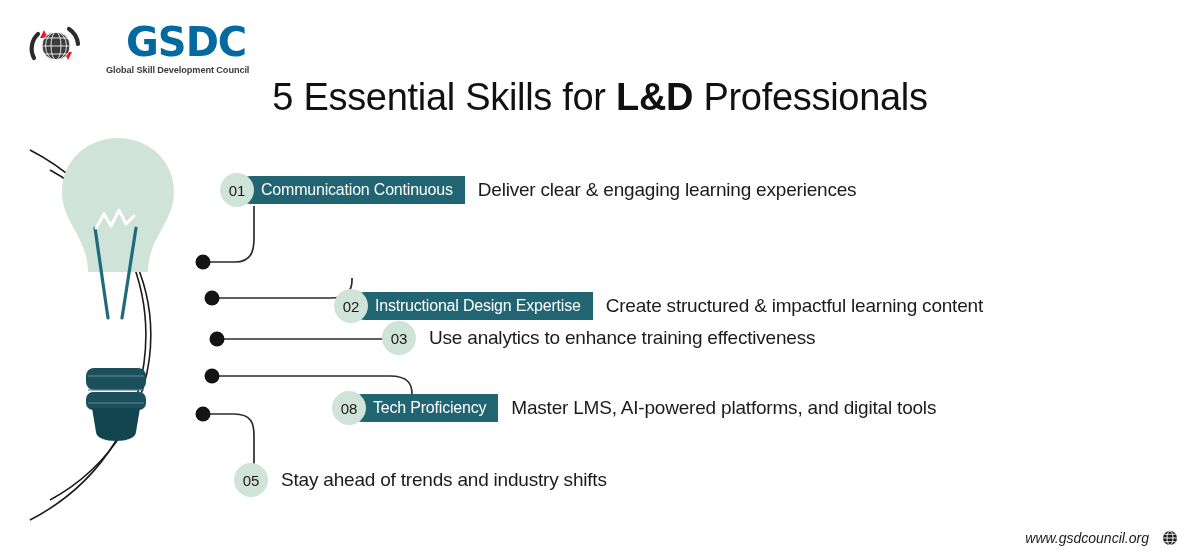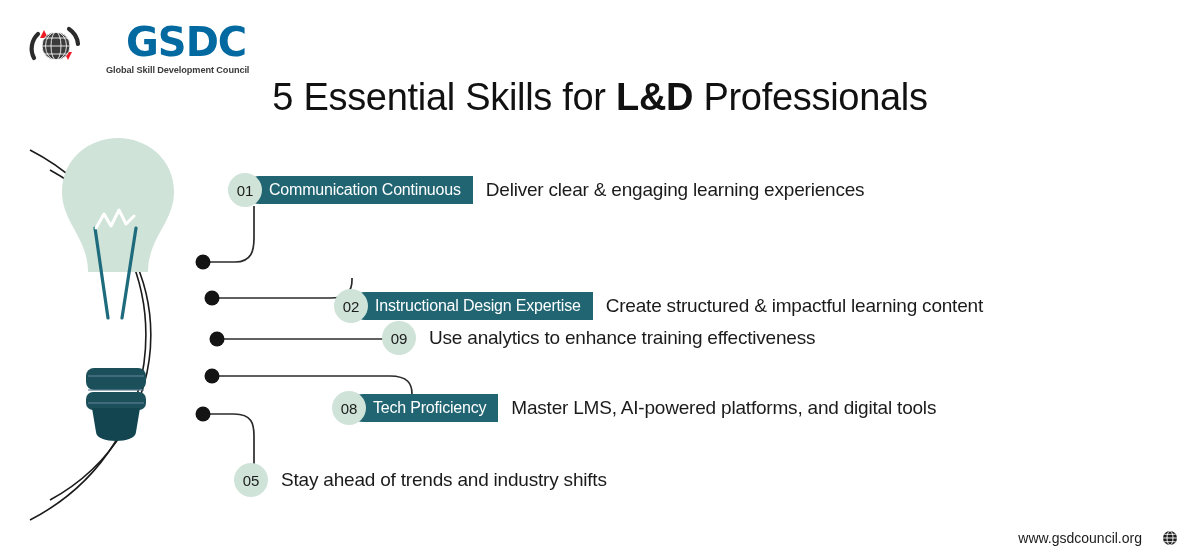--- a/index.html
+++ b/index.html
@@ -126,23 +126,24 @@
     flex: 0 0 auto;
   }
 
   
   #footer {
     position: absolute;
     right: 22px;
     bottom: 14px;
     display: flex;
     align-items: flex-start;
-    gap: 20px;
+    gap: 13px;
     font-size: 14px;
     color: #1b1b1b;
+    font-style: italic;
   }
   #footer-globe { display: block; }
 </style>
 </head>
 <body>
 
 <div id="page">
 
   <div id="logo">
     <svg id="logo-mark" viewBox="0 0 58 52">
@@ -204,34 +205,34 @@
 
     <g fill="#141414">
       <circle cx="203" cy="262" r="7.5"></circle>
       <circle cx="212" cy="298" r="7.5"></circle>
       <circle cx="217" cy="339" r="7.5"></circle>
       <circle cx="212" cy="376" r="7.5"></circle>
       <circle cx="203" cy="414" r="7.5"></circle>
     </g>
   </svg>
 
-  <div class="row" style="left:228px; top:174px;">
+  <div class="row" style="left:220px; top:174px;">
     <div class="badge">01</div>
     <div class="pill">Communication Continuous</div>
     <div class="desc">Deliver clear &amp; engaging learning experiences</div>
   </div>
 
   <div class="row" style="left:334px; top:248px;margin-top:42px;">
     <div class="badge">02</div>
     <div class="pill">Instructional Design Expertise</div>
     <div class="desc">Create structured &amp; impactful learning content</div>
   </div>
 
   <div class="row" style="left:382px; top:322px;">
-    <div class="badge">09</div>
+    <div class="badge">03</div>
     <div class="desc">Use analytics to enhance training effectiveness</div>
   </div>
 
   <div class="row" style="left:332px; top:392px;">
     <div class="badge">08</div>
     <div class="pill">Tech Proficiency</div>
     <div class="desc">Master LMS, AI-powered platforms, and digital tools</div>
   </div>
 
   <div class="row" style="left:234px; top:464px;">

